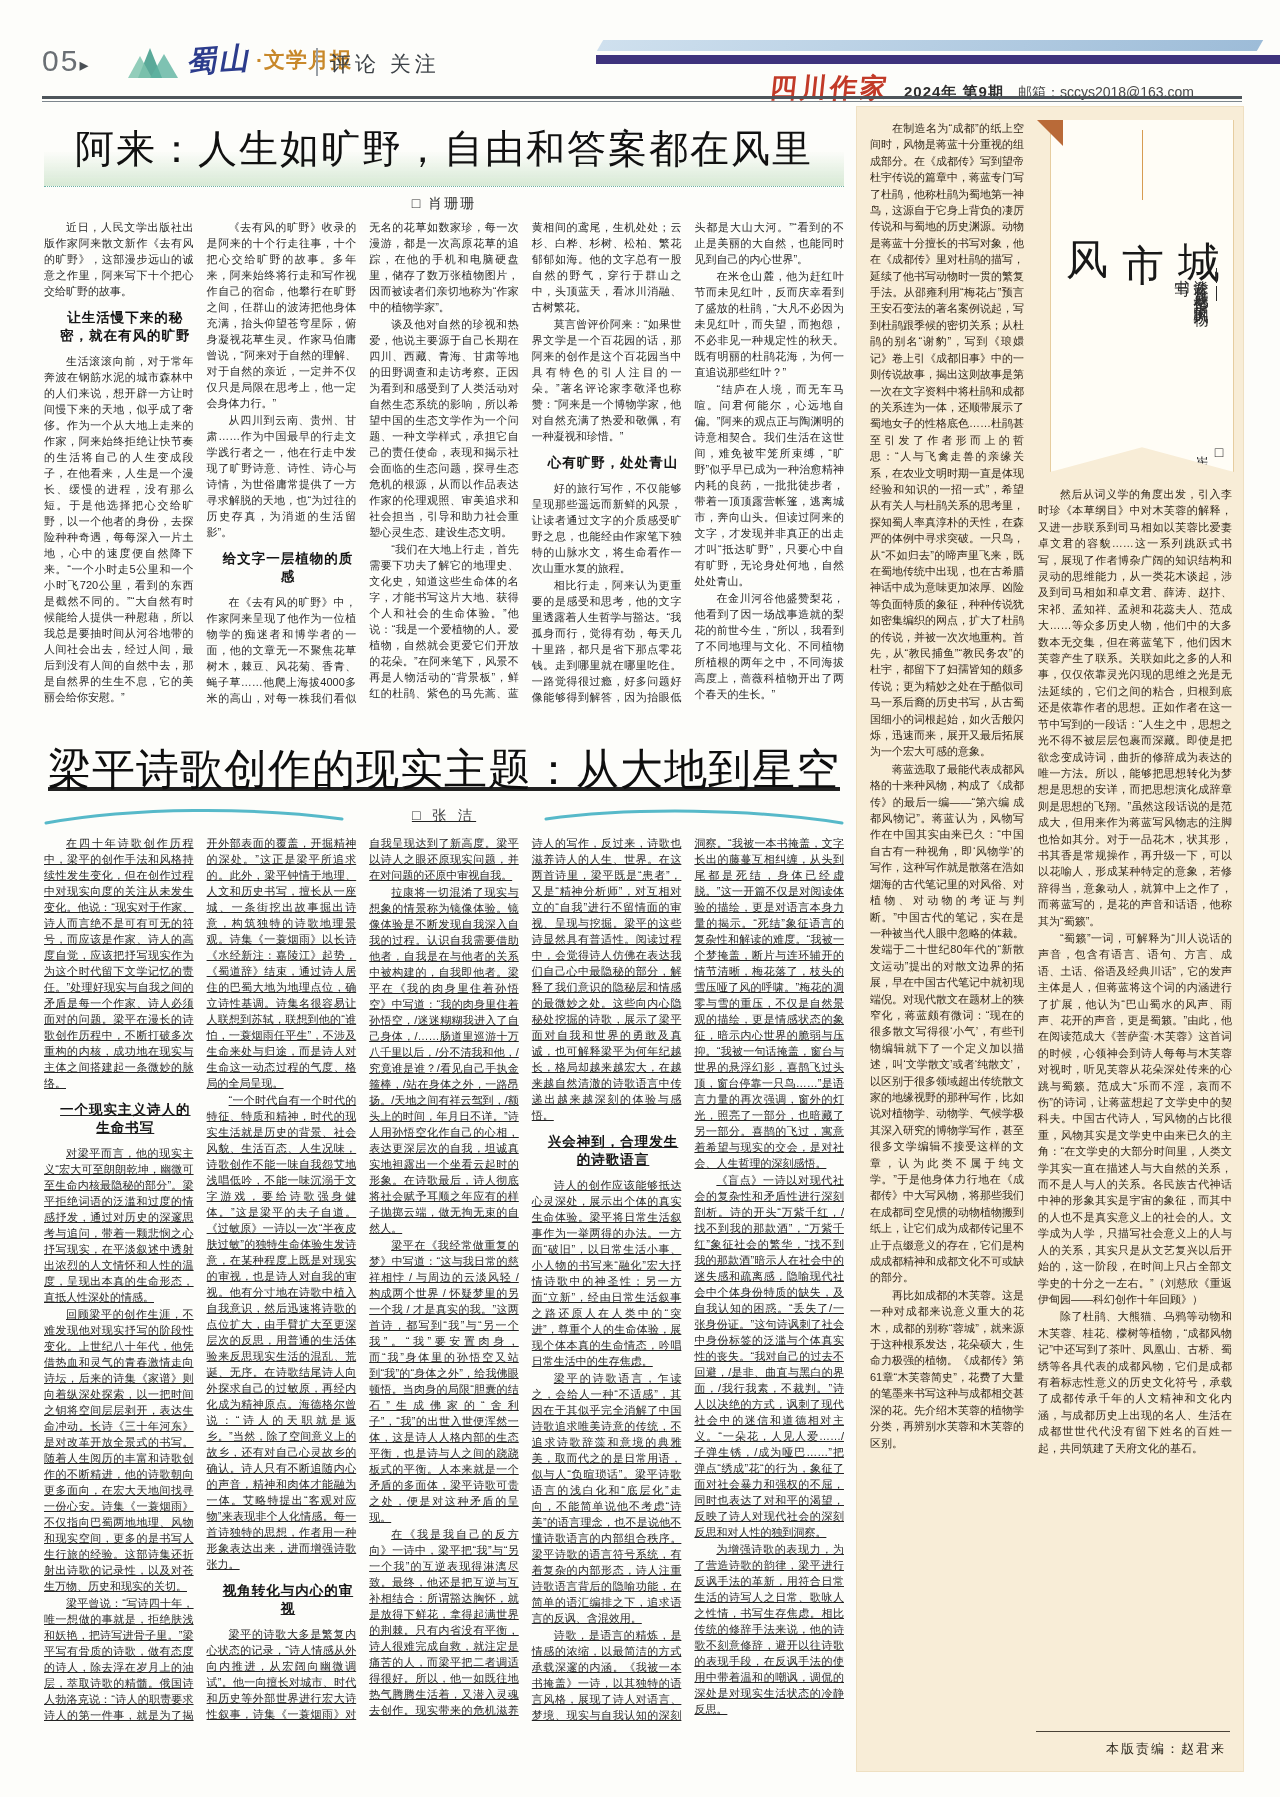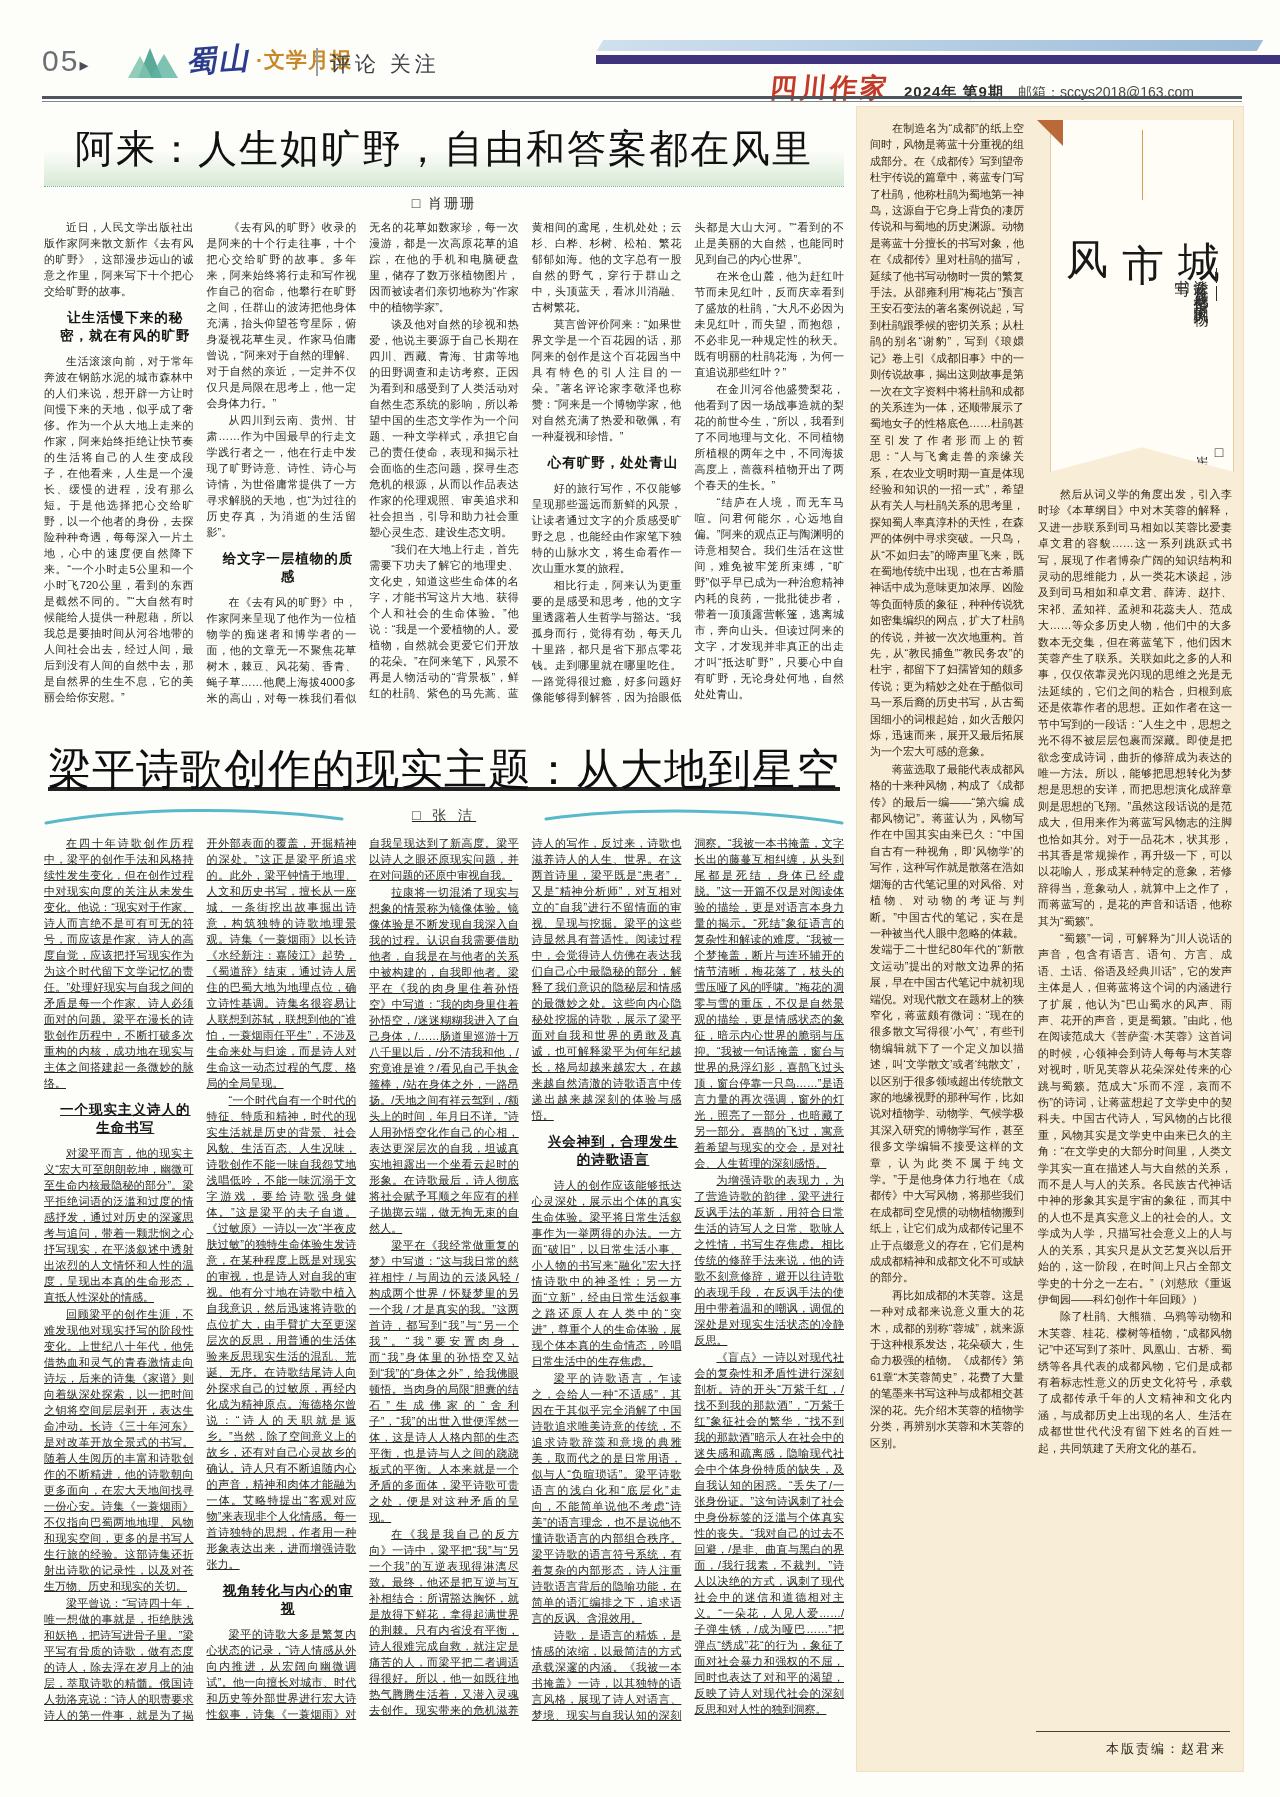--- a/index.html
+++ b/index.html
@@ -108,22 +108,22 @@
         <div class="para">从四川到云南、贵州、甘肃……作为中国最早的行走文学践行者之一，他在行走中发现了旷野诗意、诗性、诗心与诗情，为世俗庸常提供了一方寻求解脱的天地，也“为过往的历史存真，为消逝的生活留影”。</div>
         <div class="sub">给文字一层植物的质感</div>
         <div class="para">在《去有风的旷野》中，作家阿来呈现了他作为一位植物学的痴迷者和博学者的一面，他的文章无一不聚焦花草树木，棘豆、风花菊、香青、蝇子草……他爬上海拔4000多米的高山，对每一株我们看似无名的花草如数家珍，每一次漫游，都是一次高原花草的追踪，在他的手机和电脑硬盘里，储存了数万张植物图片，因而被读者们亲切地称为“作家中的植物学家”。</div>
         <div class="para">谈及他对自然的珍视和热爱，他说主要源于自己长期在四川、西藏、青海、甘肃等地的田野调查和走访考察。正因为看到和感受到了人类活动对自然生态系统的影响，所以希望中国的生态文学作为一个问题、一种文学样式，承担它自己的责任使命，表现和揭示社会面临的生态问题，探寻生态危机的根源，从而以作品表达作家的伦理观照、审美追求和社会担当，引导和助力社会重塑心灵生态、建设生态文明。</div>
         <div class="para">“我们在大地上行走，首先需要下功夫了解它的地理史、文化史，知道这些生命体的名字，才能书写这片大地、获得个人和社会的生命体验。”他说：“我是一个爱植物的人。爱植物，自然就会更爱它们开放的花朵。”在阿来笔下，风景不再是人物活动的“背景板”，鲜红的杜鹃、紫色的马先蒿、蓝黄相间的鸢尾，生机处处；云杉、白桦、杉树、松柏、繁花郁郁如海。他的文字总有一股自然的野气，穿行于群山之中，头顶蓝天，看冰川消融、古树繁花。</div>
         <div class="para">莫言曾评价阿来：“如果世界文学是一个百花园的话，那阿来的创作是这个百花园当中具有特色的引人注目的一朵。”著名评论家李敬泽也称赞：“阿来是一个博物学家，他对自然充满了热爱和敬佩，有一种凝视和珍惜。”</div>
         <div class="sub">心有旷野，处处青山</div>
         <div class="para">好的旅行写作，不仅能够呈现那些遥远而新鲜的风景，让读者通过文字的介质感受旷野之息，也能经由作家笔下独特的山脉水文，将生命看作一次山重水复的旅程。</div>
         <div class="para">相比行走，阿来认为更重要的是感受和思考，他的文字里透露着人生哲学与豁达。“我孤身而行，觉得有劲，每天几十里路，都只是省下那点零花钱。走到哪里就在哪里吃住。一路觉得很过瘾，好多问题好像能够得到解答，因为抬眼低头都是大山大河。”“看到的不止是美丽的大自然，也能同时见到自己的内心世界”。</div>
         <div class="para">在米仓山麓，他为赶红叶节而未见红叶，反而庆幸看到了盛放的杜鹃，“大凡不必因为未见红叶，而失望，而抱怨，不必非见一种规定性的秋天。既有明丽的杜鹃花海，为何一直追说那些红叶？”</div>
+        <div class="para">“结庐在人境，而无车马喧。问君何能尔，心远地自偏。”阿来的观点正与陶渊明的诗意相契合。我们生活在这世间，难免被牢笼所束缚，“旷野”似乎早已成为一种治愈精神内耗的良药，一批批徒步者，带着一顶顶露营帐篷，逃离城市，奔向山头。但读过阿来的文字，才发现并非真正的出走才叫“抵达旷野”，只要心中自有旷野，无论身处何地，自然处处青山。</div>
         <div class="para">在金川河谷他盛赞梨花，他看到了因一场战事造就的梨花的前世今生，“所以，我看到了不同地理与文化、不同植物所植根的两年之中，不同海拔高度上，蔷薇科植物开出了两个春天的生长。”</div>
-        <div class="para">“结庐在人境，而无车马喧。问君何能尔，心远地自偏。”阿来的观点正与陶渊明的诗意相契合。我们生活在这世间，难免被牢笼所束缚，“旷野”似乎早已成为一种治愈精神内耗的良药，一批批徒步者，带着一顶顶露营帐篷，逃离城市，奔向山头。但读过阿来的文字，才发现并非真正的出走才叫“抵达旷野”，只要心中自有旷野，无论身处何地，自然处处青山。</div>
       </div>
   </section>
 
   <section class="a2">
     <div class="a2-headline">梁平诗歌创作的现实主题：从大地到星空</div>
     <div class="a2-byline-row">
       <svg class="swoosh" width="300" height="22" viewBox="0 0 300 22">
         <path d="M2 18 C 90 2, 210 2, 298 14" stroke="#57b9c9" stroke-width="3" fill="none" stroke-linecap="round"></path>
       </svg>
       <span class="a2-byline">□ 张 洁</span>
@@ -140,22 +140,22 @@
         <div class="para">“一个时代自有一个时代的特征、特质和精神，时代的现实生活就是历史的背景、社会风貌、生活百态、人生况味，诗歌创作不能一味自我怨艾地浅唱低吟，不能一味沉溺于文字游戏，要给诗歌强身健体。”这是梁平的夫子自道。《过敏原》一诗以一次“半夜皮肤过敏”的独特生命体验生发诗意，在某种程度上既是对现实的审视，也是诗人对自我的审视。他有分寸地在诗歌中植入自我意识，然后迅速将诗歌的点位扩大，由手臂扩大至更深层次的反思，用普通的生活体验来反思现实生活的混乱、荒诞、无序。在诗歌结尾诗人向外探求自己的过敏原，再经内化成为精神原点。海德格尔曾说：“诗人的天职就是返乡。”当然，除了空间意义上的故乡，还有对自己心灵故乡的确认。诗人只有不断追随内心的声音，精神和肉体才能融为一体。艾略特提出“客观对应物”来表现非个人化情感。每一首诗独特的思想，作者用一种形象表达出来，进而增强诗歌张力。</div>
         <div class="sub">视角转化与内心的审视</div>
         <div class="para">梁平的诗歌大多是繁复内心状态的记录，“诗人情感从外向内推进，从宏阔向幽微调试”。他一向擅长对城市、时代和历史等外部世界进行宏大诗性叙事，诗集《一蓑烟雨》对自我呈现达到了新高度。梁平以诗人之眼还原现实问题，并在对问题的还原中审视自我。</div>
         <div class="para">拉康将一切混淆了现实与想象的情景称为镜像体验。镜像体验是不断发现自我深入自我的过程。认识自我需要借助他者，自我是在与他者的关系中被构建的，自我即他者。梁平在《我的肉身里住着孙悟空》中写道：“我的肉身里住着孙悟空，/迷迷糊糊我进入了自己身体，/……肠道里巡游十万八千里以后，/分不清我和他，/究竟谁是谁？/看见自己手执金箍棒，/站在身体之外，一路昂扬。/天地之间有祥云驾到，/额头上的时间，年月日不详。”诗人用孙悟空化作自己的心相，表达更深层次的自我，坦诚真实地袒露出一个坐看云起时的形象。在诗歌最后，诗人彻底将社会赋予耳顺之年应有的样子抛掷云端，做无拘无束的自然人。</div>
         <div class="para">梁平在《我经常做重复的梦》中写道：“这与我日常的慈祥相悖 / 与周边的云淡风轻 / 构成两个世界 / 怀疑梦里的另一个我 / 才是真实的我。”这两首诗，都写到“我”与“另一个我”。“我”要安置肉身，而“我”身体里的孙悟空又站到“我”的“身体之外”，给我佛眼顿悟。当肉身的局限“胆囊的结石”生成佛家的“舍利子”，“我”的出世入世便浑然一体，这是诗人人格内部的生态平衡，也是诗与人之间的跷跷板式的平衡。人本来就是一个矛盾的多面体，梁平诗歌可贵之处，便是对这种矛盾的呈现。</div>
         <div class="para">在《我是我自己的反方向》一诗中，梁平把“我”与“另一个我”的互逆表现得淋漓尽致。最终，他还是把互逆与互补相结合：所谓豁达胸怀，就是放得下鲜花，拿得起满世界的荆棘。只有内省没有平衡，诗人很难完成自救，就注定是痛苦的人，而梁平把二者调适得很好。所以，他一如既往地热气腾腾生活着，又潜入灵魂去创作。现实带来的危机滋养诗人的写作，反过来，诗歌也滋养诗人的人生、世界。在这两首诗里，梁平既是“患者”，又是“精神分析师”，对互相对立的“自我”进行不留情面的审视、呈现与挖掘。梁平的这些诗显然具有普适性。阅读过程中，会觉得诗人仿佛在表达我们自己心中最隐秘的部分，解释了我们意识的隐秘层和情感的最微妙之处。这些向内心隐秘处挖掘的诗歌，展示了梁平面对自我和世界的勇敢及真诚，也可解释梁平为何年纪越长，格局却越来越宏大，在越来越自然清澈的诗歌语言中传递出越来越深刻的体验与感悟。</div>
         <div class="sub">兴会神到，合理发生的诗歌语言</div>
         <div class="para">诗人的创作应该能够抵达心灵深处，展示出个体的真实生命体验。梁平将日常生活叙事作为一举两得的办法。一方面“破旧”，以日常生活小事、小人物的书写来“融化”宏大抒情诗歌中的神圣性；另一方面“立新”，经由日常生活叙事之路还原人在人类中的“突进”，尊重个人的生命体验，展现个体本真的生命情态，吟唱日常生活中的生存焦虑。</div>
         <div class="para">梁平的诗歌语言，乍读之，会给人一种“不适感”，其因在于其似乎完全消解了中国诗歌追求唯美诗意的传统，不追求诗歌辞藻和意境的典雅美，取而代之的是日常用语，似与人“负暄琐话”。梁平诗歌语言的浅白化和“底层化”走向，不能简单说他不考虑“诗美”的语言理念，也不是说他不懂诗歌语言的内部组合秩序。梁平诗歌的语言符号系统，有着复杂的内部形态，诗人注重诗歌语言背后的隐喻功能，在简单的语汇编排之下，追求语言的反讽、含混效用。</div>
         <div class="para">诗歌，是语言的精炼，是情感的浓缩，以最简洁的方式承载深邃的内涵。《我被一本书掩盖》一诗，以其独特的语言风格，展现了诗人对语言、梦境、现实与自我认知的深刻洞察。“我被一本书掩盖，文字长出的藤蔓互相纠缠，从头到尾都是死结，身体已经虚脱。”这一开篇不仅是对阅读体验的描绘，更是对语言本身力量的揭示。“死结”象征语言的复杂性和解读的难度。“我被一个梦掩盖，断片与连环辅开的情节清晰，梅花落了，枝头的雪压哑了风的呼啸。”梅花的凋零与雪的重压，不仅是自然景观的描绘，更是情感状态的象征，暗示内心世界的脆弱与压抑。“我被一句话掩盖，窗台与世界的悬浮幻影，喜鹊飞过头顶，窗台停靠一只鸟……”是语言力量的再次强调，窗外的灯光，照亮了一部分，也暗藏了另一部分。喜鹊的飞过，寓意着希望与现实的交会，是对社会、人生哲理的深刻感悟。</div>
+        <div class="para">《盲点》一诗以对现代社会的复杂性和矛盾性进行深刻剖析。诗的开头“万紫千红，/找不到我的那款酒”，“万紫千红”象征社会的繁华，“找不到我的那款酒”暗示人在社会中的迷失感和疏离感，隐喻现代社会中个体身份特质的缺失，及自我认知的困惑。“丢失了/一张身份证。”这句诗讽刺了社会中身份标签的泛滥与个体真实性的丧失。“我对自己的过去不回避，/是非、曲直与黑白的界面，/我行我素，不裁判。”诗人以决绝的方式，讽刺了现代社会中的迷信和道德相对主义。“一朵花，人见人爱……/子弹生锈，/成为哑巴……”把弹点“绣成”花“的行为，象征了面对社会暴力和强权的不屈，同时也表达了对和平的渴望，反映了诗人对现代社会的深刻反思和对人性的独到洞察。</div>
         <div class="para">为增强诗歌的表现力，为了营造诗歌的韵律，梁平进行反讽手法的革新，用符合日常生活的诗写人之日常、歌咏人之性情，书写生存焦虑。相比传统的修辞手法来说，他的诗歌不刻意修辞，避开以往诗歌的表现手段，在反讽手法的使用中带着温和的嘲讽，调侃的深处是对现实生活状态的冷静反思。</div>
-        <div class="para">《盲点》一诗以对现代社会的复杂性和矛盾性进行深刻剖析。诗的开头“万紫千红，/找不到我的那款酒”，“万紫千红”象征社会的繁华，“找不到我的那款酒”暗示人在社会中的迷失感和疏离感，隐喻现代社会中个体身份特质的缺失，及自我认知的困惑。“丢失了/一张身份证。”这句诗讽刺了社会中身份标签的泛滥与个体真实性的丧失。“我对自己的过去不回避，/是非、曲直与黑白的界面，/我行我素，不裁判。”诗人以决绝的方式，讽刺了现代社会中的迷信和道德相对主义。“一朵花，人见人爱……/子弹生锈，/成为哑巴……”把弹点“绣成”花“的行为，象征了面对社会暴力和强权的不屈，同时也表达了对和平的渴望，反映了诗人对现代社会的深刻反思和对人性的独到洞察。</div>
       </div>
   </section>
 </div>
 
 <aside class="sidebar">
   <div class="side-inner">
     <div class="side-col1">
         <div class="para">在制造名为“成都”的纸上空间时，风物是蒋蓝十分重视的组成部分。在《成都传》写到望帝杜宇传说的篇章中，蒋蓝专门写了杜鹃，他称杜鹃为蜀地第一神鸟，这源自于它身上背负的凄厉传说和与蜀地的历史渊源。动物是蒋蓝十分擅长的书写对象，他在《成都传》里对杜鹃的描写，延续了他书写动物时一贯的繁复手法。从邵雍利用“梅花占”预言王安石变法的著名案例说起，写到杜鹃跟季候的密切关系；从杜鹃的别名“谢豹”，写到《琅嬛记》卷上引《成都旧事》中的一则传说故事，揭出这则故事是第一次在文字资料中将杜鹃和成都的关系连为一体，还顺带展示了蜀地女子的性格底色……杜鹃甚至引发了作者形而上的哲思：“人与飞禽走兽的亲缘关系，在农业文明时期一直是体现经验和知识的一招一式”，希望从有关人与杜鹃关系的思考里，探知蜀人率真淳朴的天性，在森严的体例中寻求突破。一只鸟，从“不如归去”的啼声里飞来，既在蜀地传统中出现，也在古希腊神话中成为意味更加浓厚、凶险等负面特质的象征，种种传说犹如密集编织的网点，扩大了杜鹃的传说，并被一次次地重构。首先，从“教民捕鱼”“教民务农”的杜宇，都留下了妇孺皆知的颇多传说；更为精妙之处在于酷似司马一系后裔的历史书写，从古蜀国细小的词根起始，如火舌般闪烁，迅速而来，展开又最后拓展为一个宏大可感的意象。</div>
         <div class="para">蒋蓝选取了最能代表成都风格的十来种风物，构成了《成都传》的最后一编——“第六编 成都风物记”。蒋蓝认为，风物写作在中国其实由来已久：“中国自古有一种视角，即‘风物学’的写作，这种写作就是散落在浩如烟海的古代笔记里的对风俗、对植物、对动物的考证与判断。”中国古代的笔记，实在是一种被当代人眼中忽略的体裁。发端于二十世纪80年代的“新散文运动”提出的对散文边界的拓展，早在中国古代笔记中就初现端倪。对现代散文在题材上的狭窄化，蒋蓝颇有微词：“现在的很多散文写得很‘小气’，有些刊物编辑就下了一个定义加以描述，叫‘文学散文’或者‘纯散文’，以区别于很多领域超出传统散文家的地缘视野的那种写作，比如说对植物学、动物学、气候学极其深入研究的博物学写作，甚至很多文学编辑不接受这样的文章，认为此类不属于纯文学。”于是他身体力行地在《成都传》中大写风物，将那些我们在成都司空见惯的动物植物搬到纸上，让它们成为成都传记里不止于点缀意义的存在，它们是构成成都精神和成都文化不可或缺的部分。</div>
         <div class="para">再比如成都的木芙蓉。这是一种对成都来说意义重大的花木，成都的别称“蓉城”，就来源于这种根系发达，花朵硕大，生命力极强的植物。《成都传》第61章“木芙蓉简史”，花费了大量的笔墨来书写这种与成都相交甚深的花。先介绍木芙蓉的植物学分类，再辨别水芙蓉和木芙蓉的区别。</div>

